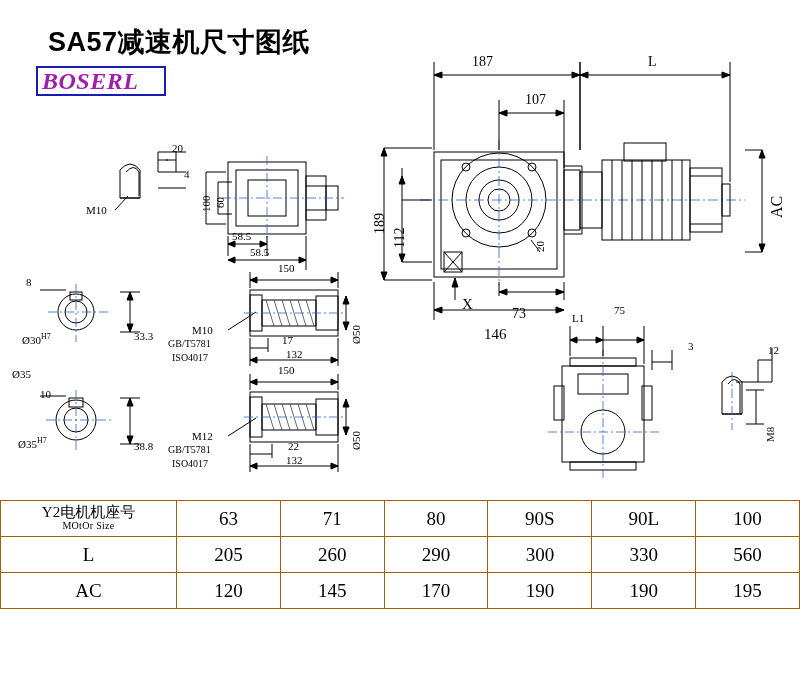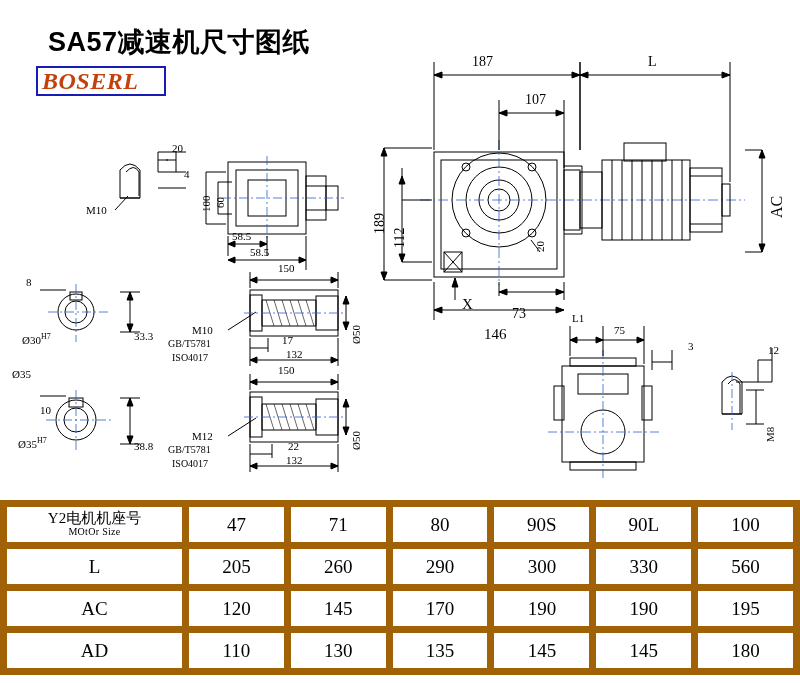--- a/index.html
+++ b/index.html
@@ -18,37 +18,37 @@
     white-space:nowrap;
   }
   
   .logo-box{
     position:absolute;left:36px;top:66px;width:130px;height:30px;
     border:2px solid #1a1ab5;box-sizing:border-box;background:#fff;
   }
   .logo-text{
     position:absolute;left:42px;top:68px;
     font-family:"Liberation Serif", serif;
-    font-weight:bold;font-style:italic;font-size:24px;color:#c2410c;
+    font-weight:bold;font-style:italic;font-size:24px;color:#a21caf;
     letter-spacing:0.5px;
   }
 
   
   .lbl{position:absolute;font-family:"Liberation Serif", serif;font-size:14px;white-space:nowrap;}
   .lbl.sm{font-size:11px;}
   .lbl.xs{font-size:10px;}
   .lbl.rot{transform:rotate(-90deg);transform-origin:left top;}
 
   svg.draw{position:absolute;left:0;top:0;width:800px;height:684px;pointer-events:none;}
 
   
   .table-wrap{position:absolute;left:0;top:500px;width:800px;}
   table{border-collapse:collapse;width:800px;table-layout:fixed;}
   td,th{
-    border:7px solid #a16207;text-align:center;
+    border:1px solid #a16207;text-align:center;
     font-family:"Liberation Serif", serif;font-size:19px;height:35px;padding:0;
   }
   .hdr-cell{width:175px;font-size:15px;line-height:1.05;}
   .hdr-cell div{white-space:nowrap;}
   .hdr-cell .cn{font-size:15px;}
   .hdr-cell .en{font-size:10px;letter-spacing:0.3px;}
   .rowlabel{width:175px;font-size:19px;}
 </style>
 </head>
 <body>
@@ -358,55 +358,55 @@
 
   <div class="lbl rot sm" style="left:200px;top:212px;">100</div>
   <div class="lbl rot sm" style="left:214px;top:208px;">60</div>
   <div class="lbl sm" style="left:232px;top:230px;">58.5</div>
   <div class="lbl sm" style="left:250px;top:246px;">58.5</div>
 
   <div class="lbl sm" style="left:26px;top:276px;">8</div>
   <div class="lbl sm" style="left:22px;top:332px;"><span>Ø30</span><sup style="font-size:8px;">H7</sup></div>
   <div class="lbl sm" style="left:134px;top:330px;">33.3</div>
   <div class="lbl sm" style="left:12px;top:368px;">Ø35</div>
-  <div class="lbl sm" style="left:40px;top:404px;">10</div>
+  <div class="lbl sm" style="left:40px;top:388px;">10</div>
   <div class="lbl sm" style="left:18px;top:436px;"><span>Ø35</span><sup style="font-size:8px;">H7</sup></div>
   <div class="lbl sm" style="left:134px;top:440px;">38.8</div>
 
   <div class="lbl sm" style="left:278px;top:262px;">150</div>
   <div class="lbl sm" style="left:192px;top:324px;">M10</div>
   <div class="lbl xs" style="left:168px;top:338px;">GB/T5781</div>
   <div class="lbl xs" style="left:172px;top:352px;">ISO4017</div>
   <div class="lbl sm" style="left:282px;top:334px;">17</div>
   <div class="lbl sm" style="left:286px;top:348px;">132</div>
   <div class="lbl rot sm" style="left:350px;top:344px;">Ø50</div>
 
   <div class="lbl sm" style="left:278px;top:364px;">150</div>
   <div class="lbl sm" style="left:192px;top:430px;">M12</div>
   <div class="lbl xs" style="left:168px;top:444px;">GB/T5781</div>
   <div class="lbl xs" style="left:172px;top:458px;">ISO4017</div>
   <div class="lbl sm" style="left:288px;top:440px;">22</div>
   <div class="lbl sm" style="left:286px;top:454px;">132</div>
   <div class="lbl rot sm" style="left:350px;top:450px;">Ø50</div>
 
   <div class="lbl sm" style="left:572px;top:312px;">L1</div>
-  <div class="lbl sm" style="left:614px;top:324px;text-align:center;">75</div>
+  <div class="lbl sm" style="left:614px;top:304px;text-align:center;">75</div>
   <div class="lbl sm" style="left:688px;top:340px;">3</div>
   <div class="lbl sm" style="left:768px;top:344px;">12</div>
   <div class="lbl rot sm" style="left:764px;top:442px;">M8</div>
 
   <div class="table-wrap">
     <table>
       <tbody>
         <tr>
           <td class="hdr-cell">
             <div class="cn">Y2电机机座号</div>
             <div class="en">MOtOr Size</div>
           </td>
-          <td>47</td>
+          <td>63</td>
           <td>71</td>
           <td>80</td>
           <td>90S</td>
           <td>90L</td>
           <td>100</td>
         </tr>
         <tr>
           <td class="rowlabel">L</td>
           <td>205</td>
           <td>260</td>
@@ -417,26 +417,17 @@
         </tr>
         <tr>
           <td class="rowlabel">AC</td>
           <td>120</td>
           <td>145</td>
           <td>170</td>
           <td>190</td>
           <td>190</td>
           <td>195</td>
         </tr>
-        <tr>
-          <td class="rowlabel">AD</td>
-          <td>110</td>
-          <td>130</td>
-          <td>135</td>
-          <td>145</td>
-          <td>145</td>
-          <td>180</td>
-        </tr>
       </tbody>
     </table>
   </div>
 
 </div>
 
 </body></html>

